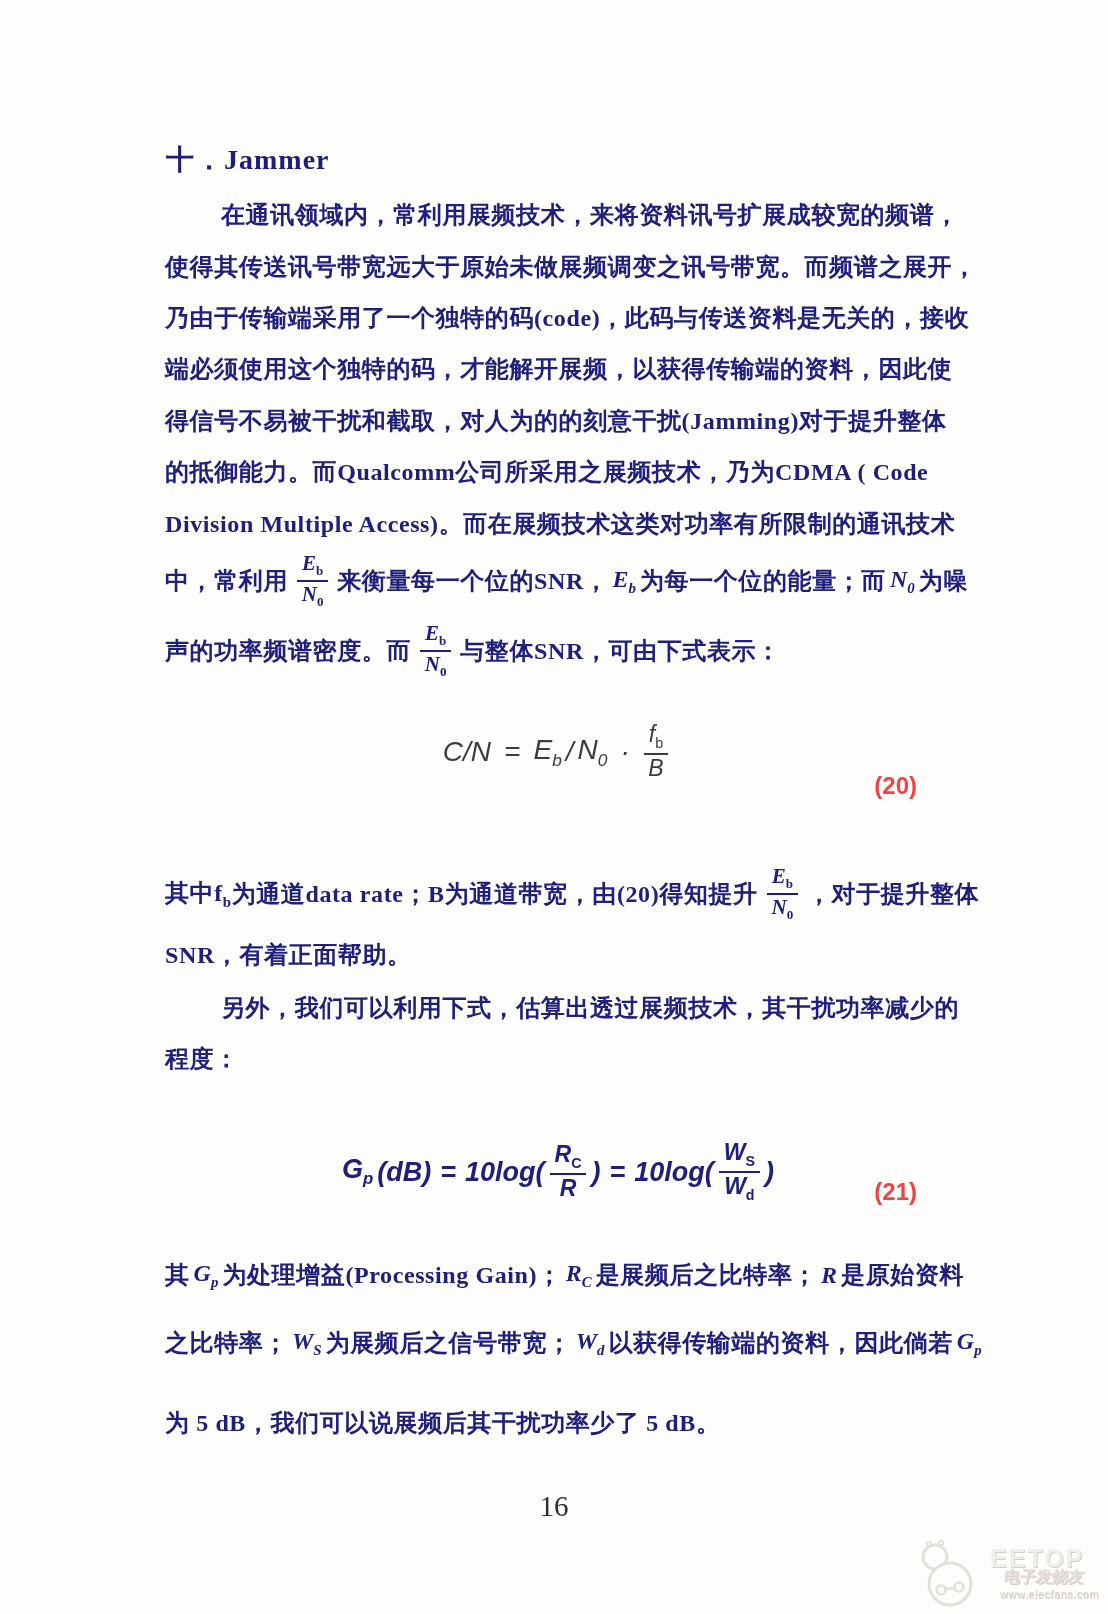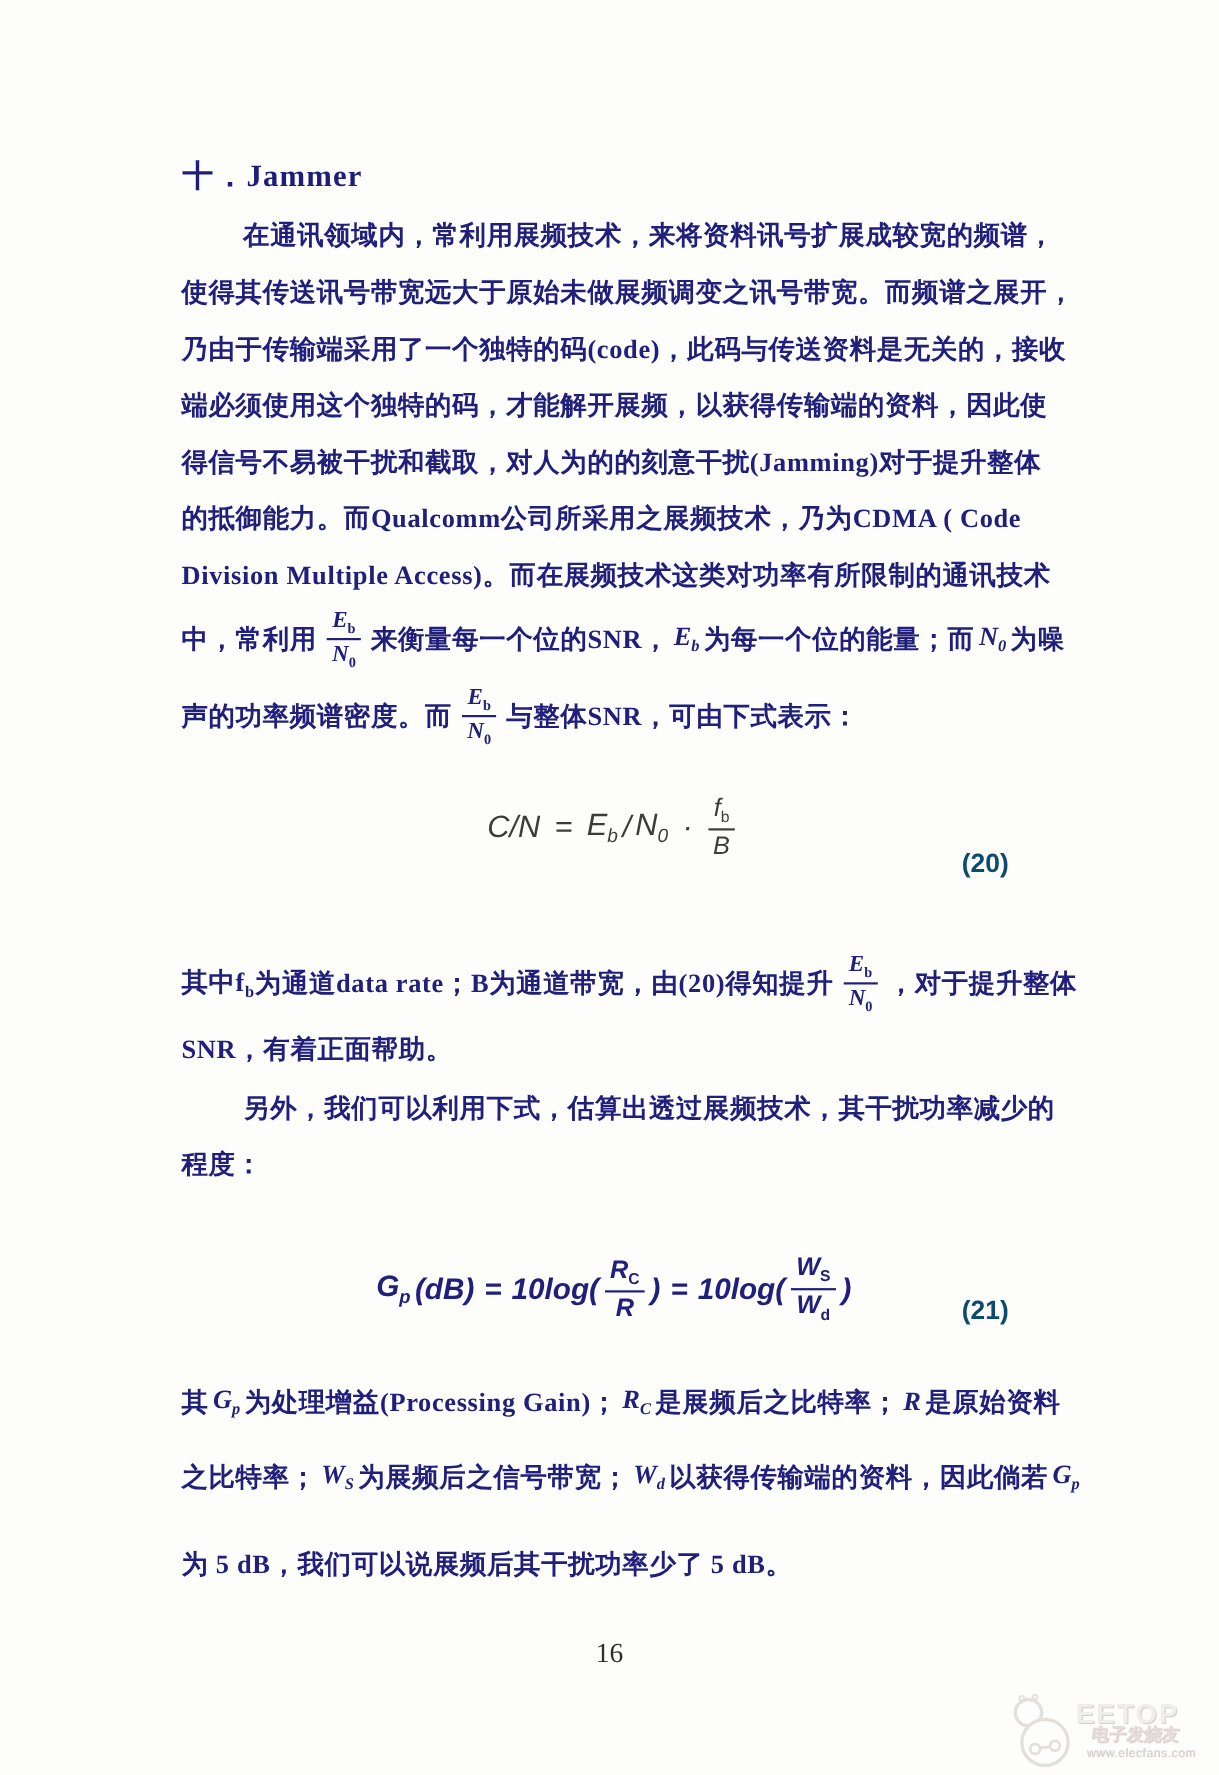--- a/index.html
+++ b/index.html
@@ -38,32 +38,33 @@
     display:flex; align-items:center; justify-content:center;
     font-family:Liberation Sans, sans-serif; font-style:italic;
   }
   #eq20 { top:712px; height:80px; color:#3c3c3c; font-size:28px; font-weight:500; }
   #eq21 { top:1128px; height:88px; color:#20207c; font-size:27px; font-weight:600; }
   .eq .frac { margin:0 5px; }
   .eq .frac .num, .eq .frac .den { font-size:23px; }
   .op { margin:0 9px; }
   .eqlabel {
     position:absolute; font-style:normal; font-weight:700; font-size:24px;
-    color:#0c4a6e; letter-spacing:0;
+    color:#ef4444; letter-spacing:0;
   }
   #eq20 .eqlabel { right:30px; top:60px; }
   #eq21 .eqlabel { right:30px; top:50%; transform:translateY(-50%);margin-top:20px; }
   .pagenum {
     position:absolute; left:0; top:1490px; width:100%;
-    text-align:center; font-size:25px; color:#2e2e2e; font-weight:500;
+    text-align:center; font-size:29px; color:#2e2e2e; font-weight:500;
   }
   .wm {
     position:absolute; right:4px; top:1536px; width:192px;
     display:flex; align-items:flex-start;
     font-family:"Liberation Sans","DejaVu Sans",sans-serif;
+    gap:12px;
   }
   .wm-text { margin-left:-6px; margin-top:8px; }
   .wm-brand { font-size:25px; font-weight:700; letter-spacing:2px; color:#f0eeeb; text-shadow:1px 1px 0 #d3cfca; }
   .wm-cn { font-size:16px; font-weight:700; color:#e6dedb; text-shadow:1px 1px 0 #d6ccc9; margin-top:-6px; margin-left:14px; transform:skewX(-8deg); }
   .wm-url { font-size:11px; font-weight:400; color:#ded7d2; text-shadow:0.5px 0.5px 0 #cfc8c2; margin-left:10px; letter-spacing:0.5px; }
 </style>
 </head>
 <body>
 
 <div class="page">

